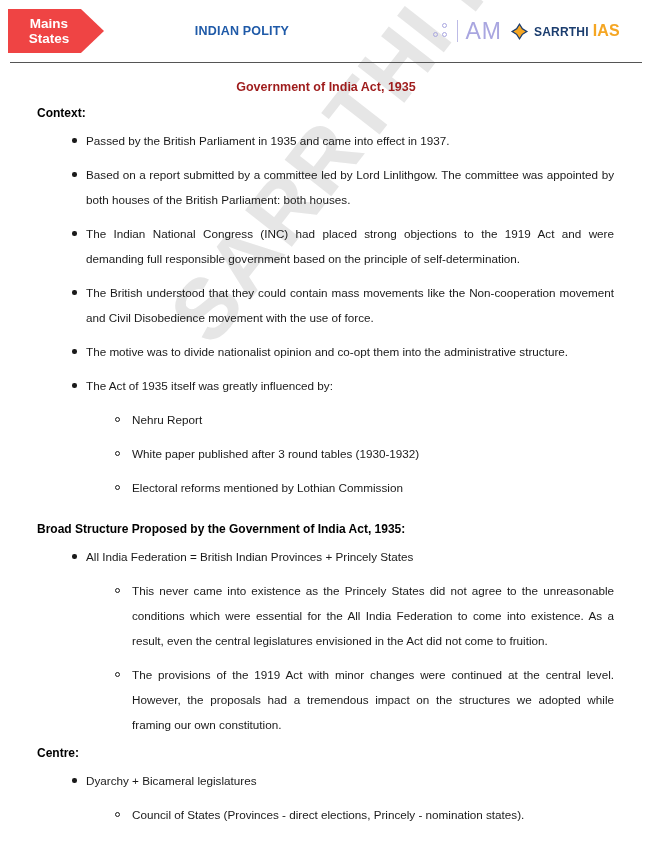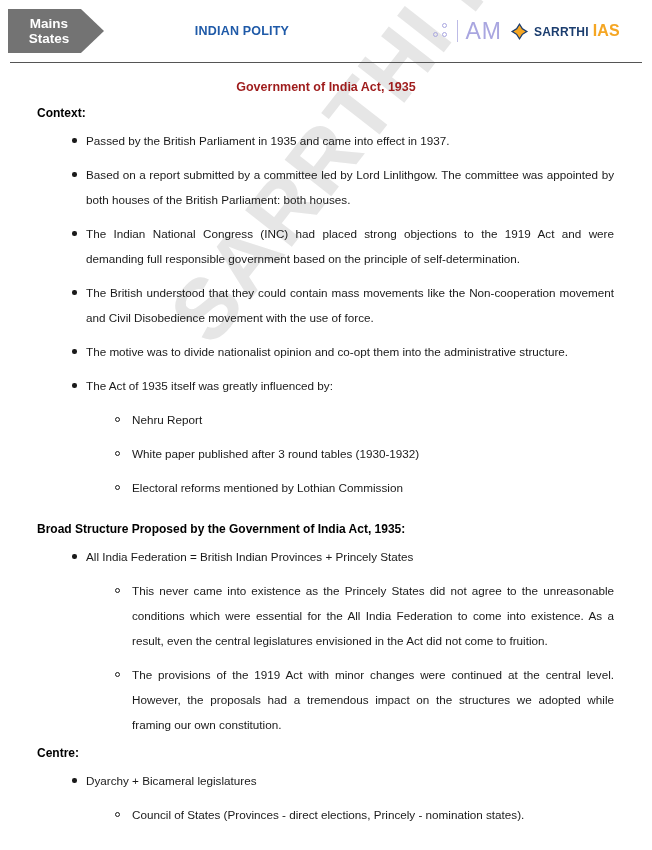--- a/index.html
+++ b/index.html
@@ -50,21 +50,21 @@
     align-items: center;
   }
   .badge-wrap {
     width: 120px;
     padding-left: 8px;
     box-sizing: border-box;
   }
   .mains-badge {
     width: 96px;
     height: 44px;
-    background: #737373;
+    background: #ef4444;
     color: #ffffff;
     font-weight: bold;
     font-size: 13.5px;
     line-height: 15px;
     display: flex;
     flex-direction: column;
     align-items: center;
     justify-content: center;
     -webkit-clip-path: polygon(0 0, 76% 0, 100% 50%, 76% 100%, 0 100%);
     clip-path: polygon(0 0, 76% 0, 100% 50%, 76% 100%, 0 100%);

